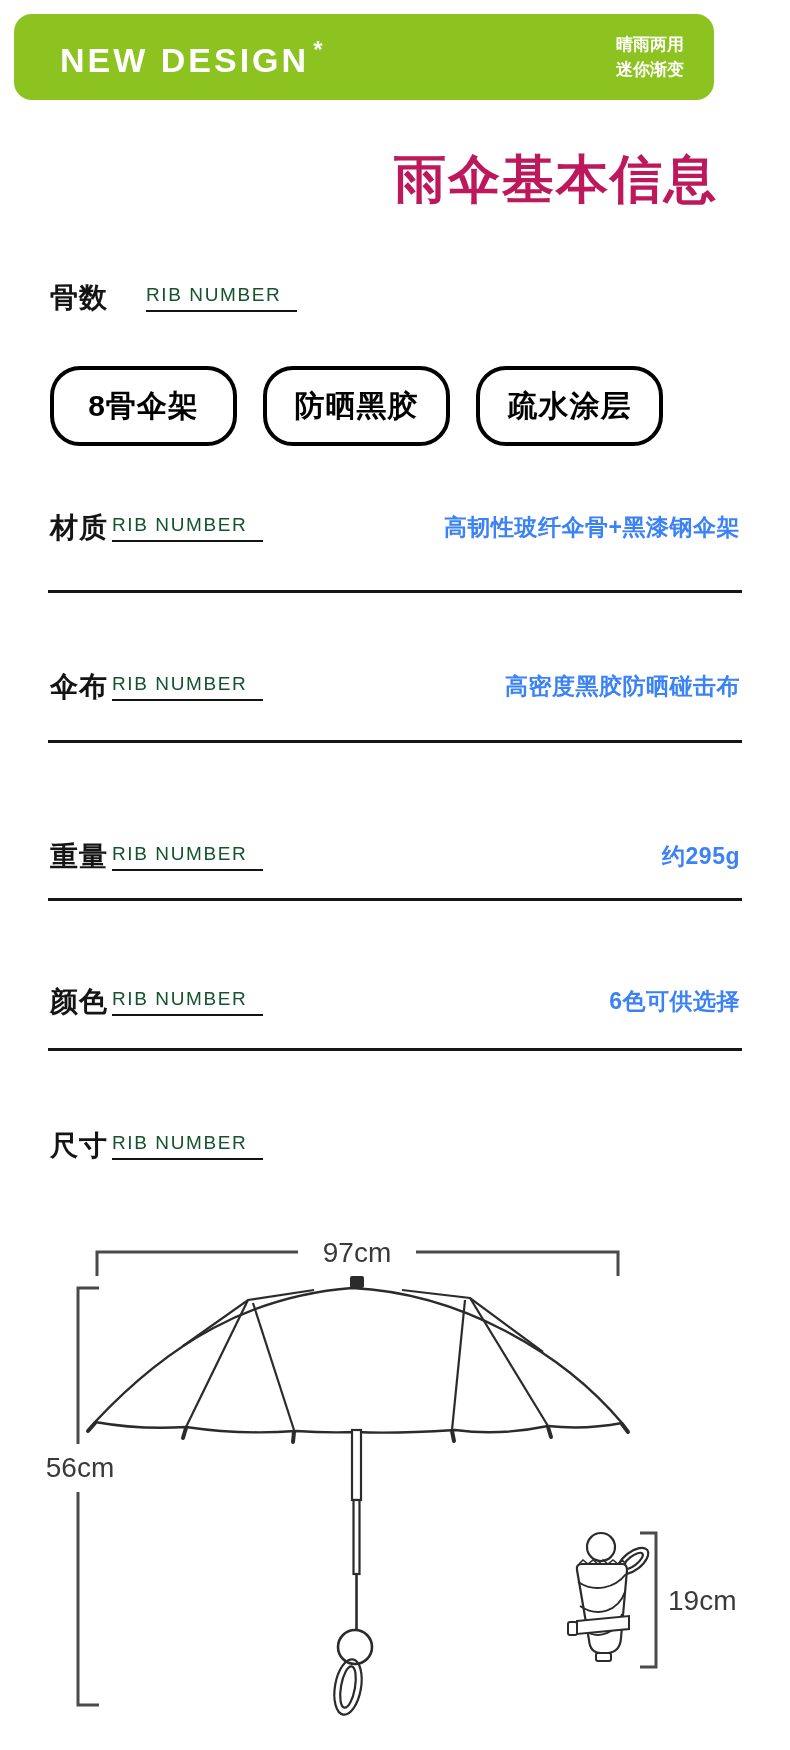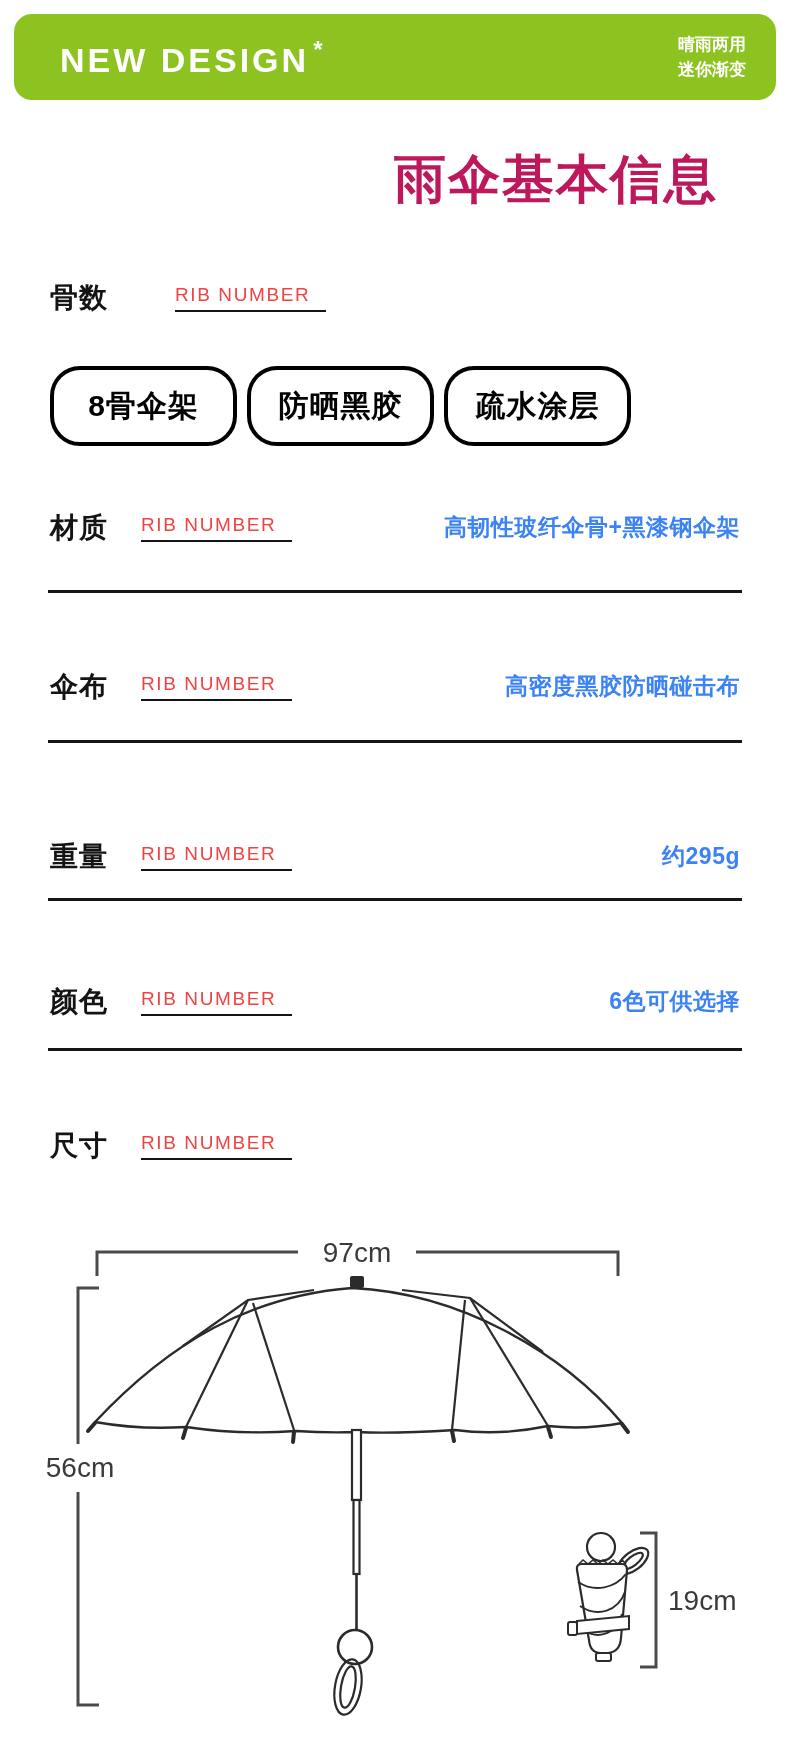--- a/index.html
+++ b/index.html
@@ -3,44 +3,44 @@
 <meta charset="utf-8">
 <style>
   html,body { margin:0; padding:0; background:#ffffff; }
   .page {
     position:relative; width:790px; height:1750px; margin:0 auto;
     background:#ffffff; overflow:hidden;
     font-family:"Liberation Sans", sans-serif; color:#1c1c1c;
   }
   
   .header {
-    position:absolute; left:14px; top:14px; width:762px; height:86px;
+    position:absolute; left:14px; top:14px; width:700px; height:86px;
     background:#8cc320; border-radius:18px;
     display:flex; align-items:center; box-sizing:border-box;
     padding:0 30px 0 46px; color:#ffffff;
   }
   .brand { font-size:34px; font-weight:bold; letter-spacing:3px; line-height:1; }
   .brand .star { font-size:24px; vertical-align:14px; margin-left:4px; letter-spacing:0; }
   .tagline { margin-left:auto; font-size:17px; font-weight:bold; line-height:1.5; text-align:center; }
   
   .title {
     position:absolute; top:148px; right:72px;
     font-size:52px; font-weight:bold; color:#be185d; letter-spacing:2px; line-height:1.2;
   }
   
   .label-row { position:absolute; left:50px; right:50px; display:flex; align-items:flex-end; }
   .cn { font-size:28px; font-weight:bold; color:#141414; line-height:1; letter-spacing:1px; }
   .en {
-    font-size:19px; font-weight:500; color:#ef4444; letter-spacing:1.6px; line-height:1;
-    border-bottom:2px solid #141414; padding:0 16px 6px 0; margin-left:33px;
+    font-size:19px; font-weight:500; color:#14532d; letter-spacing:1.6px; line-height:1;
+    border-bottom:2px solid #141414; padding:0 16px 6px 0; margin-left:4px;
   }
   .val { margin-left:auto; font-size:23px; font-weight:700; color:#3b82f6; line-height:1; padding-bottom:3px; letter-spacing:0.5px; }
   .divider { position:absolute; left:48px; right:48px; height:3px; background:#161616; }
   
-  .badges { position:absolute; left:50px; top:366px; display:flex; gap:10px; }
+  .badges { position:absolute; left:50px; top:366px; display:flex; gap:26px; }
   .badge {
     width:187px; height:80px; box-sizing:border-box; background:#ffffff;
     border:4px solid #000000; border-radius:30px;
     display:flex; align-items:center; justify-content:center;
     font-size:30px; font-weight:bold; color:#000000; letter-spacing:1px;
   }
   
   .diagram { position:absolute; left:0; top:1230px; width:790px; height:520px; }
   .dim-text { font-size:28px; font-weight:500; fill:#3a3a3a; font-family:"Liberation Sans", sans-serif; }
 </style>

